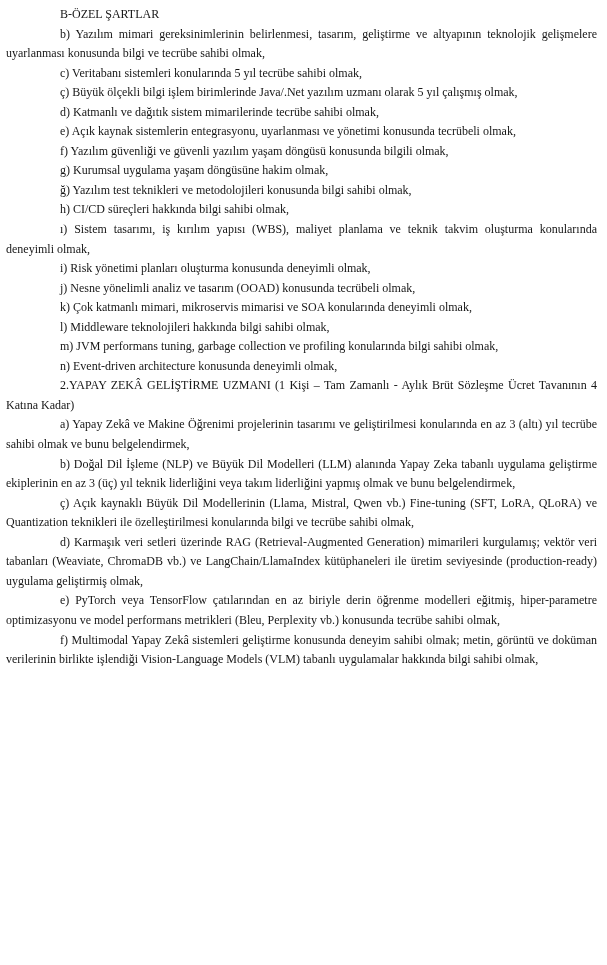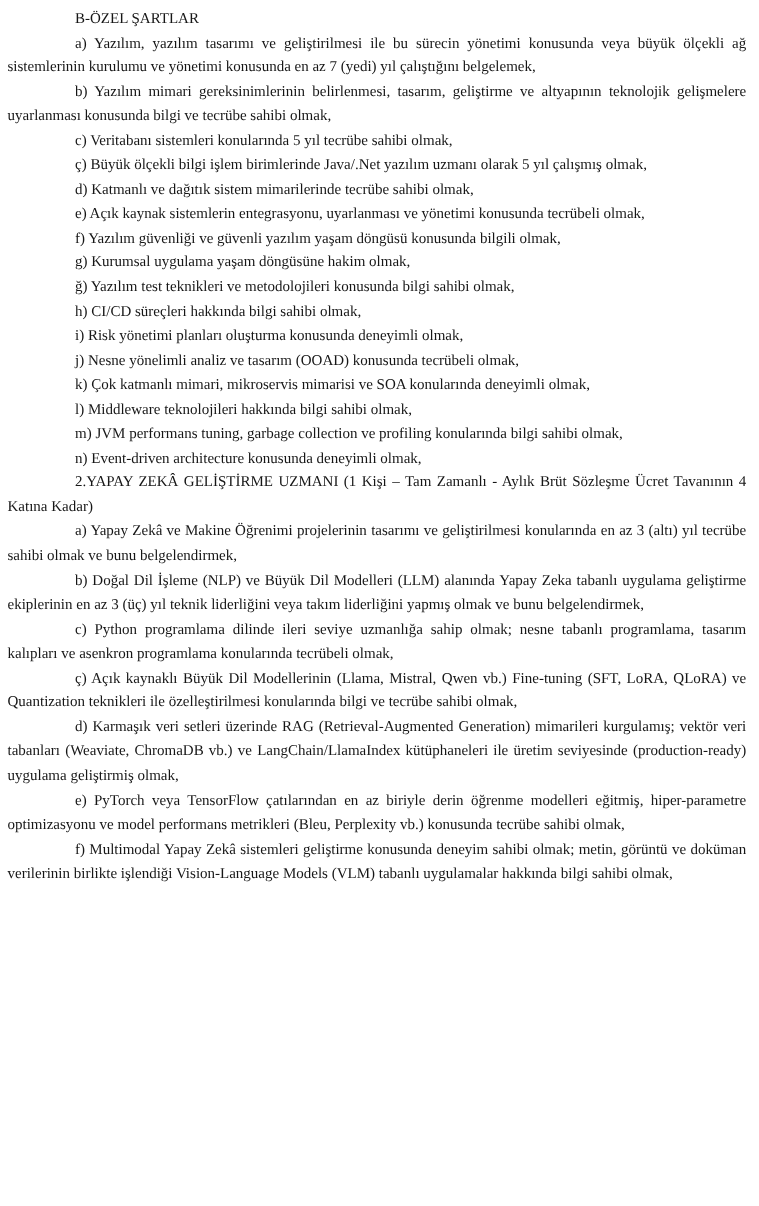--- a/index.html
+++ b/index.html
@@ -36,41 +36,40 @@
     text-align: justify;
   }
 </style>
 </head>
 <body>
 
 <div class="doc">
   <p class="heading">B-ÖZEL ŞARTLAR</p>
 
   <section>
-    <p>a) Yazılım, yazılım tasarımı ve geliştirilmesi ile bu sürecin yönetimi konusunda veya büyük ölçekli ağ sistemlerinin kurulumu ve yönetimi konusunda en az 7 (yedi) yıl çalıştığını belgelemek,</p>
     <p>b) Yazılım mimari gereksinimlerinin belirlenmesi, tasarım, geliştirme ve altyapının teknolojik gelişmelere uyarlanması konusunda bilgi ve tecrübe sahibi olmak,</p>
     <p>c) Veritabanı sistemleri konularında 5 yıl tecrübe sahibi olmak,</p>
     <p>ç) Büyük ölçekli bilgi işlem birimlerinde Java/.Net yazılım uzmanı olarak 5 yıl çalışmış olmak,</p>
     <p>d) Katmanlı ve dağıtık sistem mimarilerinde tecrübe sahibi olmak,</p>
     <p>e) Açık kaynak sistemlerin entegrasyonu, uyarlanması ve yönetimi konusunda tecrübeli olmak,</p>
     <p>f) Yazılım güvenliği ve güvenli yazılım yaşam döngüsü konusunda bilgili olmak,</p>
     <p>g) Kurumsal uygulama yaşam döngüsüne hakim olmak,</p>
     <p>ğ) Yazılım test teknikleri ve metodolojileri konusunda bilgi sahibi olmak,</p>
     <p>h) CI/CD süreçleri hakkında bilgi sahibi olmak,</p>
+    <p>ı) Sistem tasarımı, iş kırılım yapısı (WBS), maliyet planlama ve teknik takvim oluşturma konularında deneyimli olmak,</p>
     <p>i) Risk yönetimi planları oluşturma konusunda deneyimli olmak,</p>
     <p>j) Nesne yönelimli analiz ve tasarım (OOAD) konusunda tecrübeli olmak,</p>
     <p>k) Çok katmanlı mimari, mikroservis mimarisi ve SOA konularında deneyimli olmak,</p>
     <p>l) Middleware teknolojileri hakkında bilgi sahibi olmak,</p>
     <p>m) JVM performans tuning, garbage collection ve profiling konularında bilgi sahibi olmak,</p>
     <p>n) Event-driven architecture konusunda deneyimli olmak,</p>
   </section>
 
   <section>
     <p class="section">2.YAPAY ZEKÂ GELİŞTİRME UZMANI (1 Kişi – Tam Zamanlı - Aylık Brüt Sözleşme Ücret Tavanının 4 Katına Kadar)</p>
     <p>a) Yapay Zekâ ve Makine Öğrenimi projelerinin tasarımı ve geliştirilmesi konularında en az 3 (altı) yıl tecrübe sahibi olmak ve bunu belgelendirmek,</p>
     <p>b) Doğal Dil İşleme (NLP) ve Büyük Dil Modelleri (LLM) alanında Yapay Zeka tabanlı uygulama geliştirme ekiplerinin en az 3 (üç) yıl teknik liderliğini veya takım liderliğini yapmış olmak ve bunu belgelendirmek,</p>
-    <p>c) Python programlama dilinde ileri seviye uzmanlığa sahip olmak; nesne tabanlı programlama, tasarım kalıpları ve asenkron programlama konularında tecrübeli olmak,</p>
     <p>ç) Açık kaynaklı Büyük Dil Modellerinin (Llama, Mistral, Qwen vb.) Fine-tuning (SFT, LoRA, QLoRA) ve Quantization teknikleri ile özelleştirilmesi konularında bilgi ve tecrübe sahibi olmak,</p>
     <p>d) Karmaşık veri setleri üzerinde RAG (Retrieval-Augmented Generation) mimarileri kurgulamış; vektör veri tabanları (Weaviate, ChromaDB vb.) ve LangChain/LlamaIndex kütüphaneleri ile üretim seviyesinde (production-ready) uygulama geliştirmiş olmak,</p>
     <p>e) PyTorch veya TensorFlow çatılarından en az biriyle derin öğrenme modelleri eğitmiş, hiper-parametre optimizasyonu ve model performans metrikleri (Bleu, Perplexity vb.) konusunda tecrübe sahibi olmak,</p>
     <p>f) Multimodal Yapay Zekâ sistemleri geliştirme konusunda deneyim sahibi olmak; metin, görüntü ve doküman verilerinin birlikte işlendiği Vision-Language Models (VLM) tabanlı uygulamalar hakkında bilgi sahibi olmak,</p>
   </section>
 </div>
 
 </body></html>

